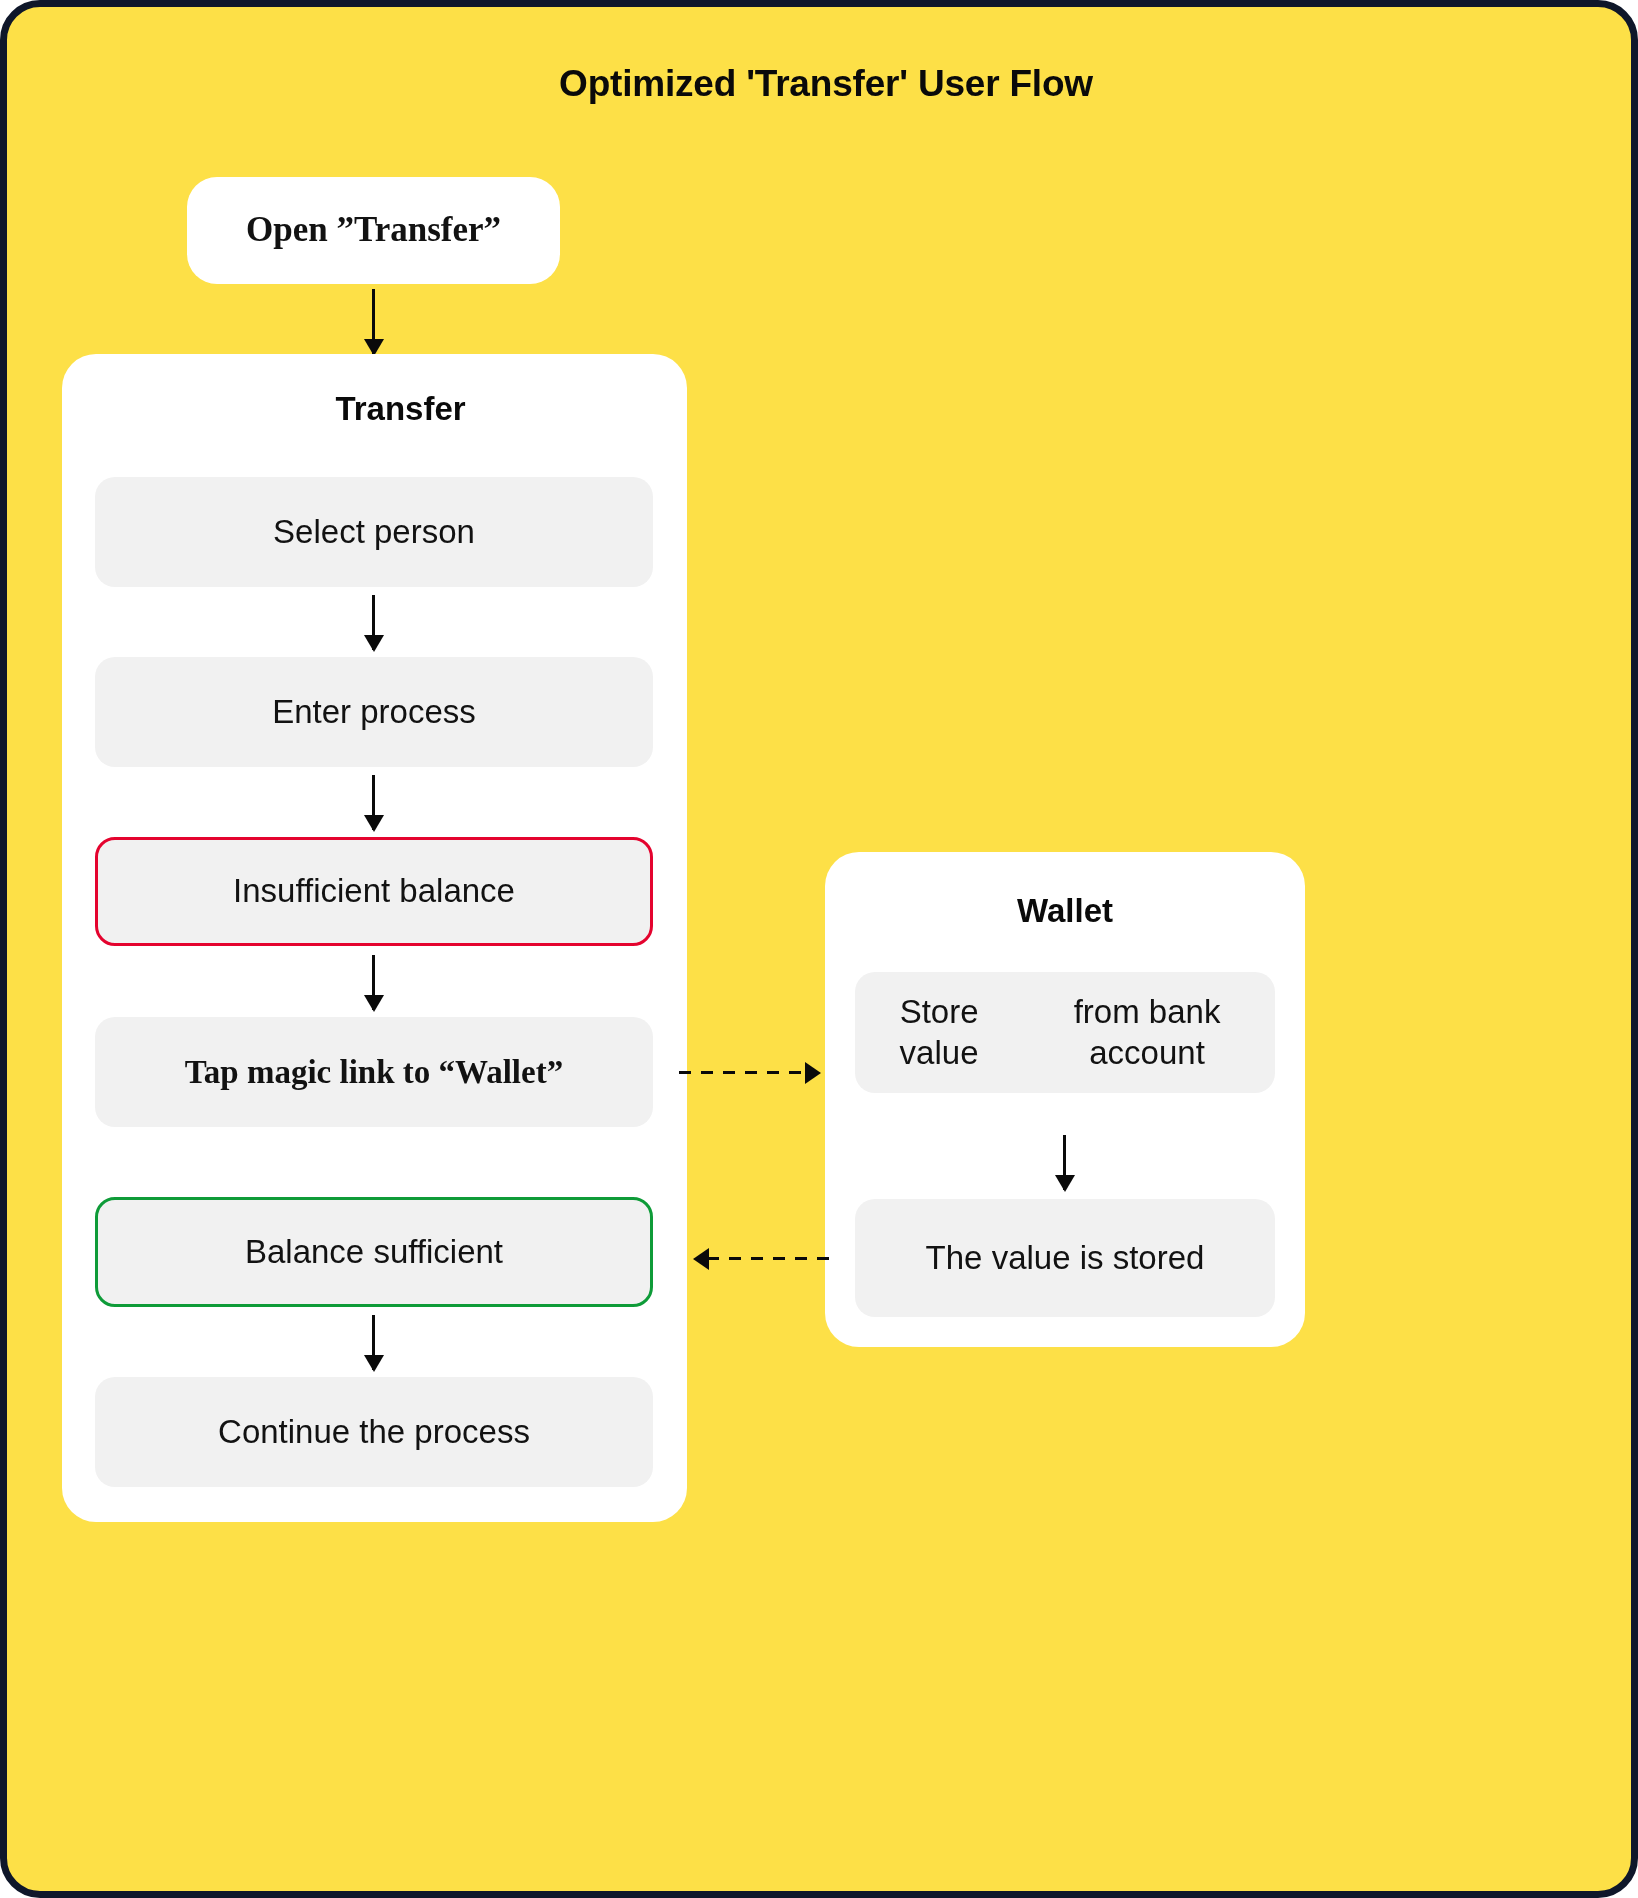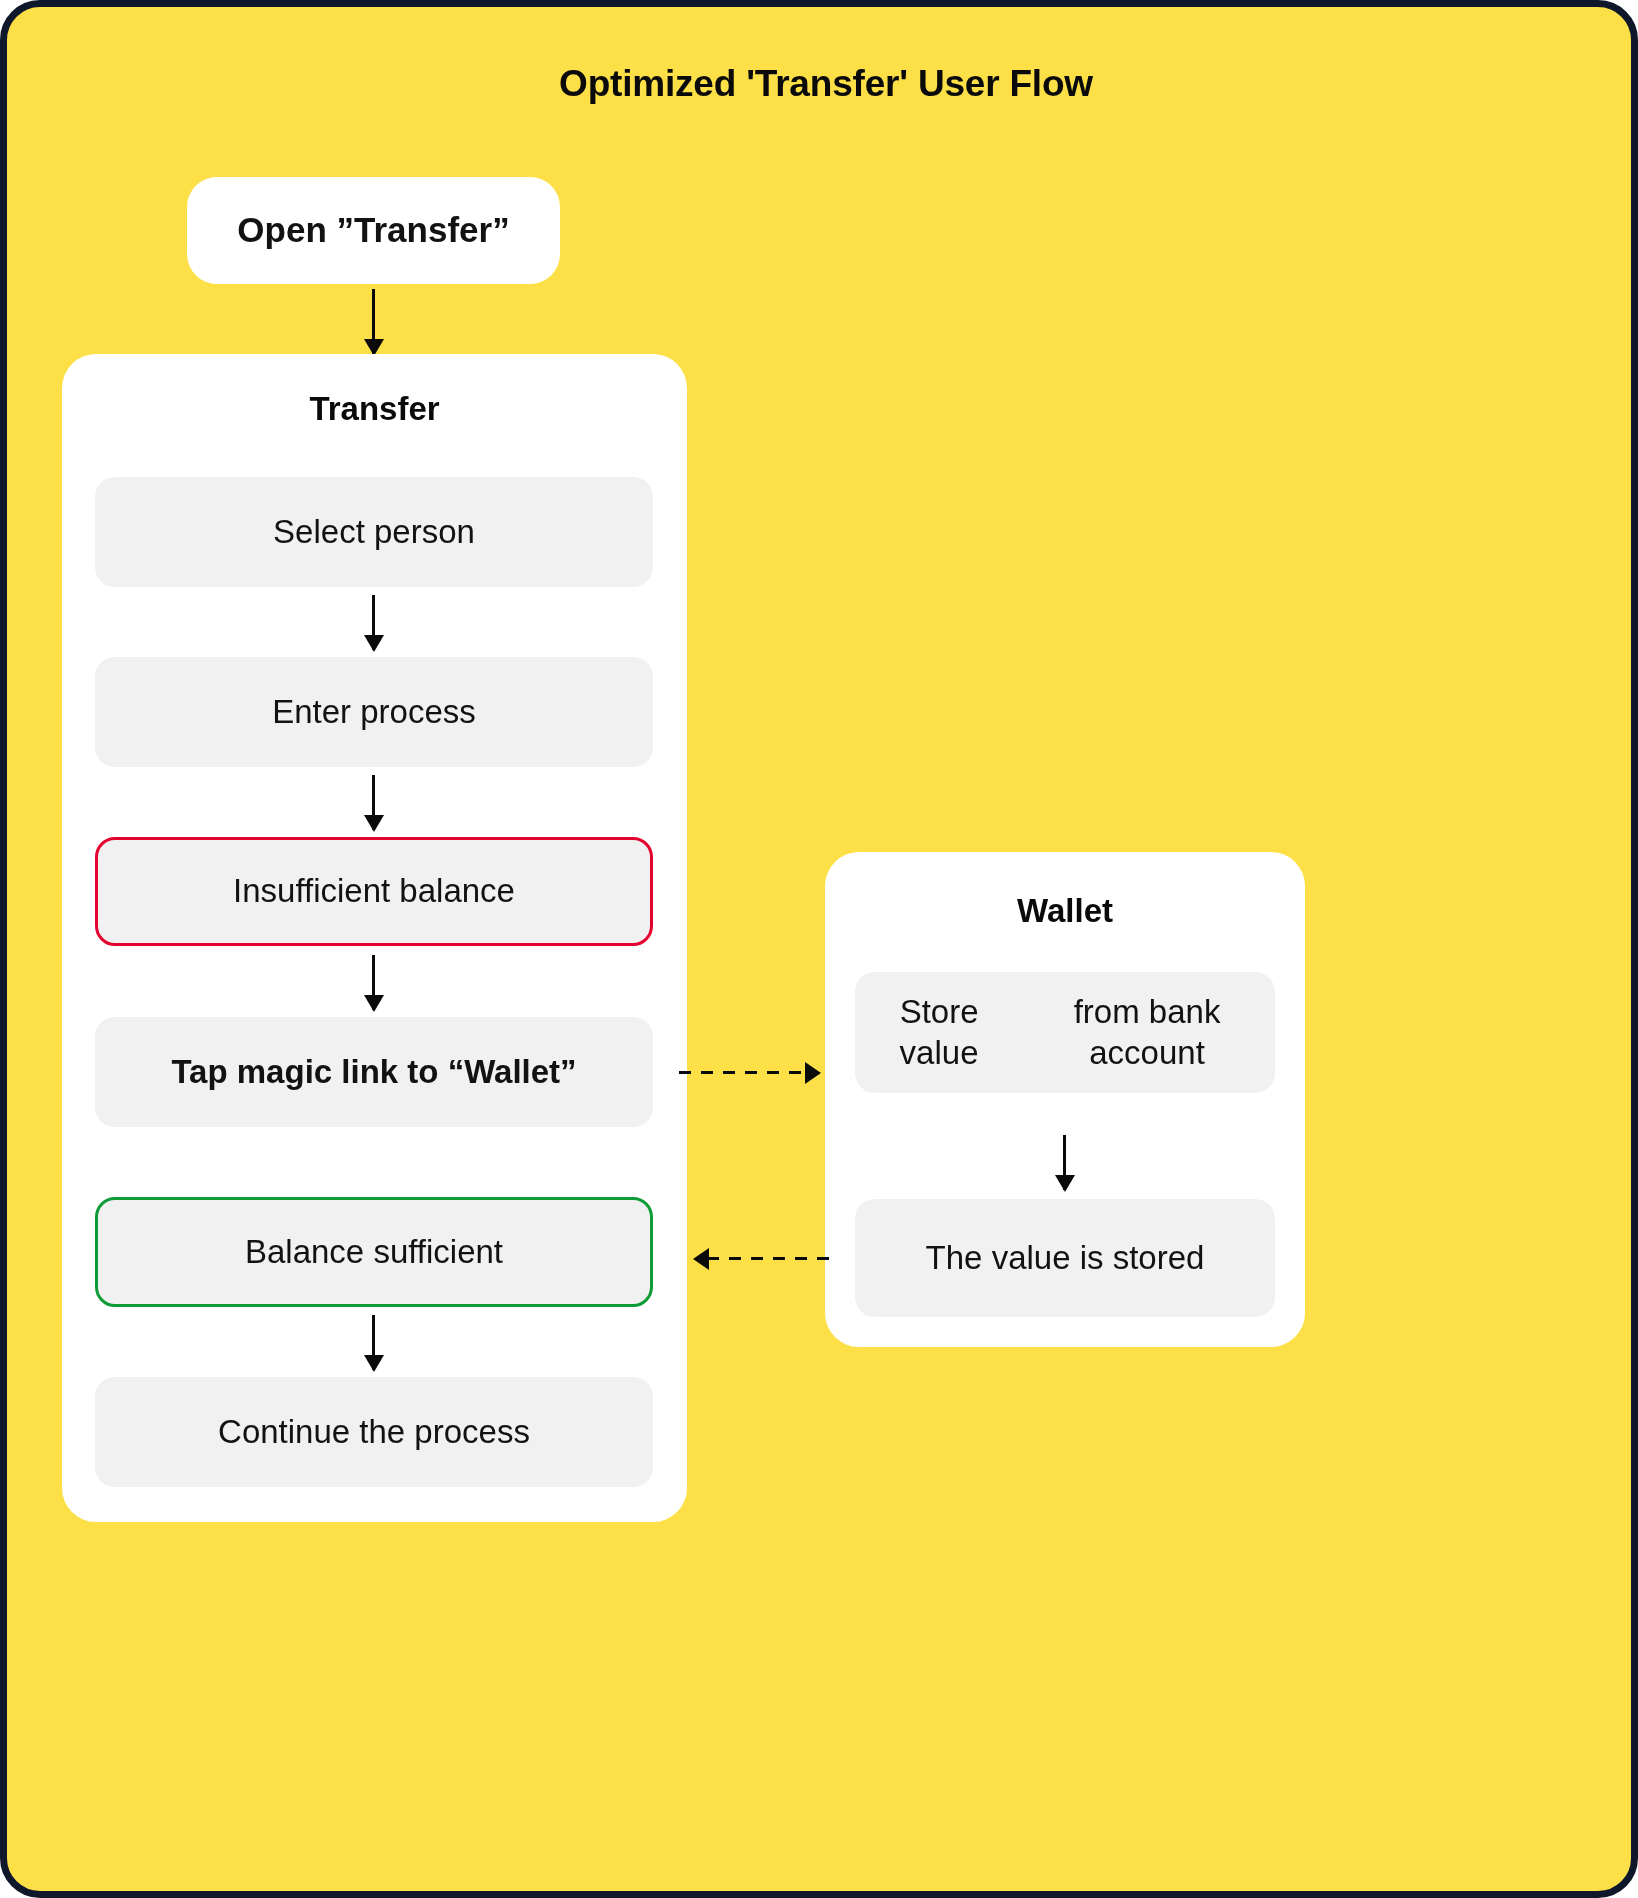--- a/index.html
+++ b/index.html
@@ -60,21 +60,21 @@
     align-items: center;
     justify-content: center;
     text-align: center;
     font-size: 33px;
     color: #121212;
     line-height: 1.22;
     padding: 0 14px;
   }
 
   .node.white { background: #FFFFFF; }
-  .node.bold  { font-weight: bold; }
+  .node.bold  { font-weight: bold; font-family: Liberation Serif, serif; }
 
   .node.error   { border: 3px solid #E4032E; }
   .node.success { border: 3px solid #0E9B38; }
 
   
   .arrow-v {
     position: absolute;
     width: 3px;
     background: #0A0A0A;
   }
@@ -121,21 +121,21 @@
 
 <div id="frame">
 
   <div id="flow-title">Optimized 'Transfer' User Flow</div>
 
   <div class="node white bold" style="left:180px; top:170px; width:373px; height:107px; font-size:35px; border-radius:30px;">Open ”Transfer”</div>
 
   <div class="arrow-v" style="left:365px; top:282px; height:65px;"></div>
 
   <div class="panel" style="left:55px; top:347px; width:625px; height:1168px;">
-    <div class="panel-title" style="top:36px;">Transfer</div>
+    <div class="panel-title" style="top:36px;margin-left:26px;">Transfer</div>
   </div>
 
   <div class="node" style="left:88px; top:470px; width:558px; height:110px;">Select person</div>
 
   <div class="arrow-v" style="left:365px; top:588px; height:55px;"></div>
 
   <div class="node" style="left:88px; top:650px; width:558px; height:110px;">Enter process</div>
 
   <div class="arrow-v" style="left:365px; top:768px; height:55px;"></div>
 

